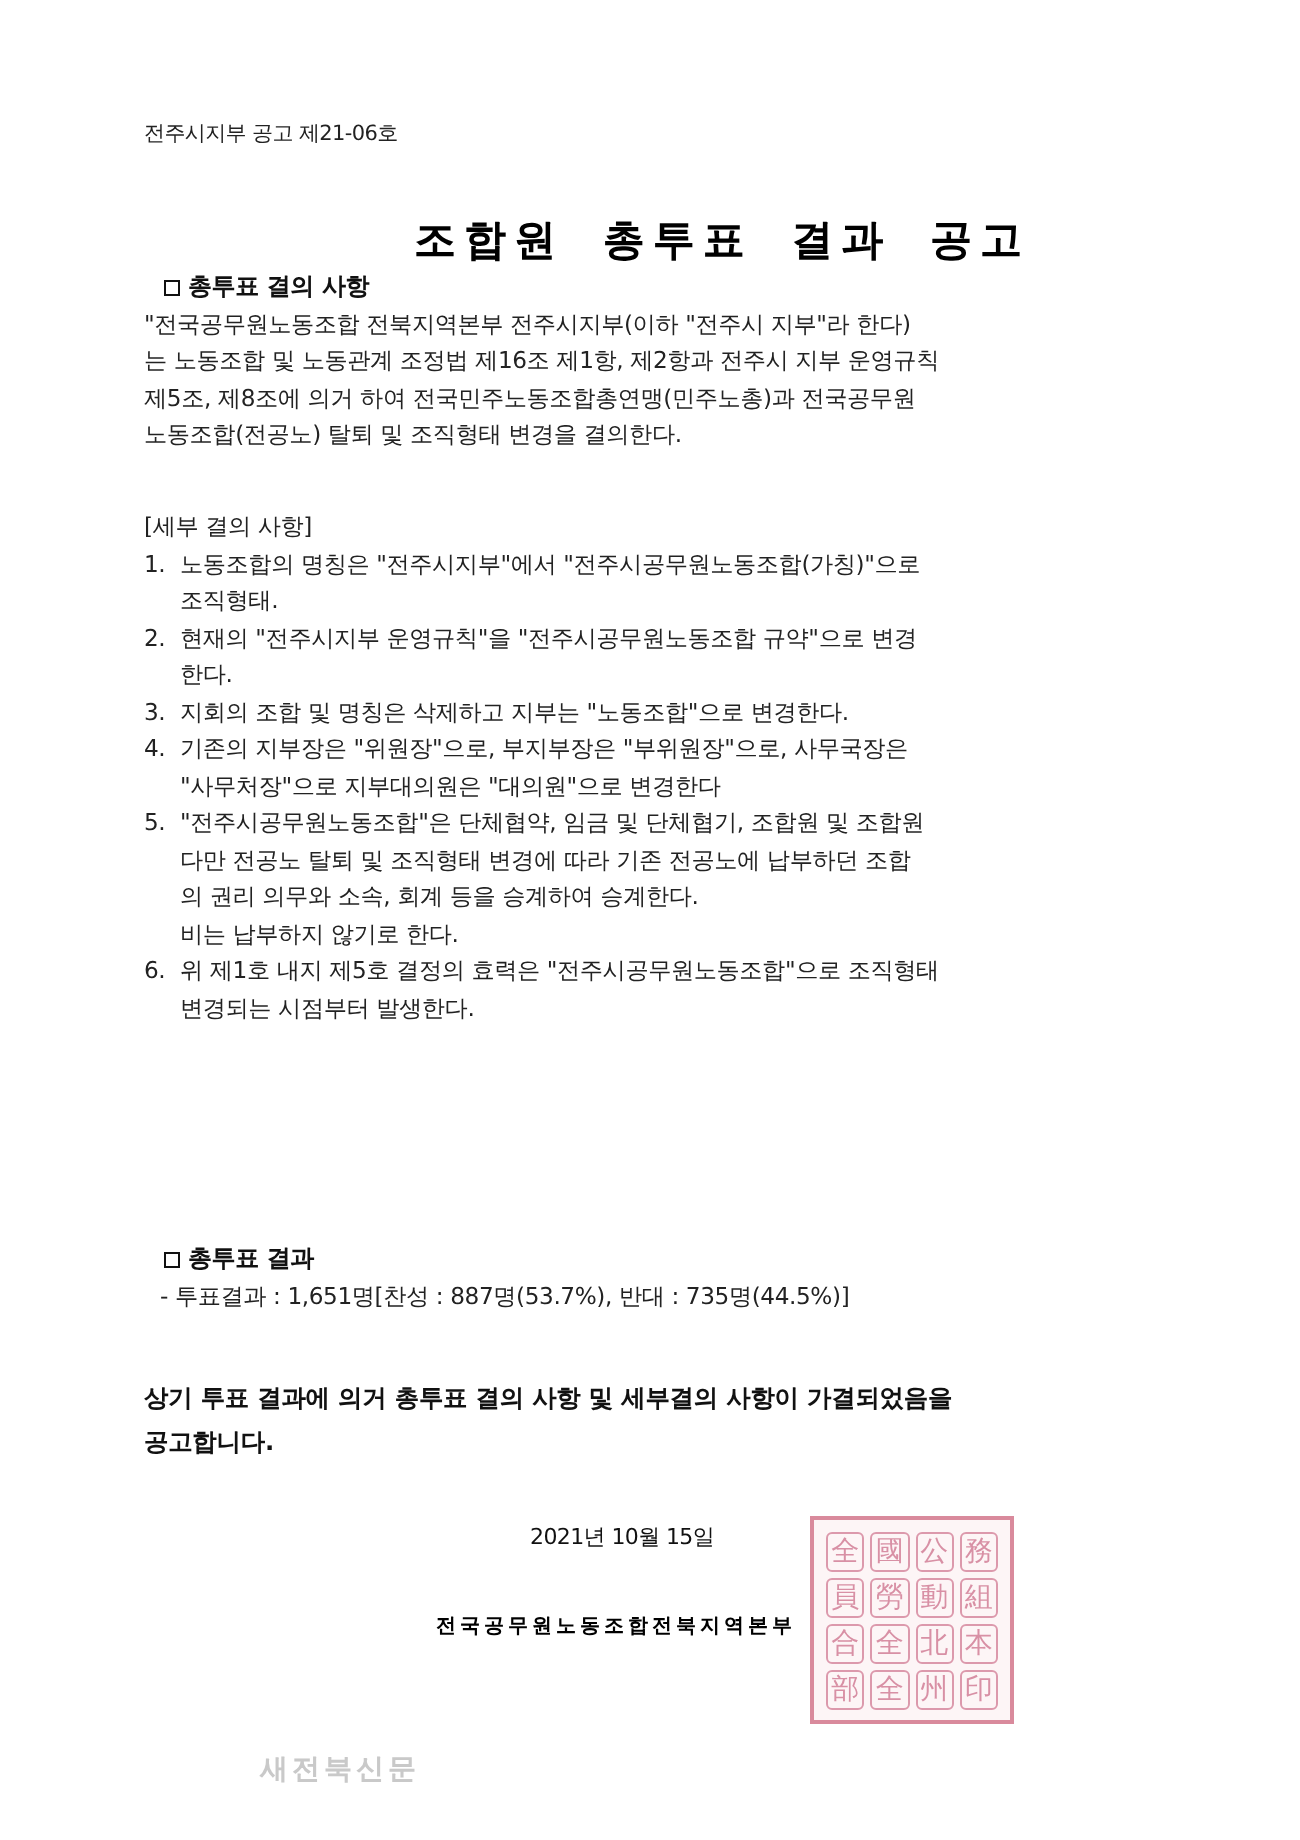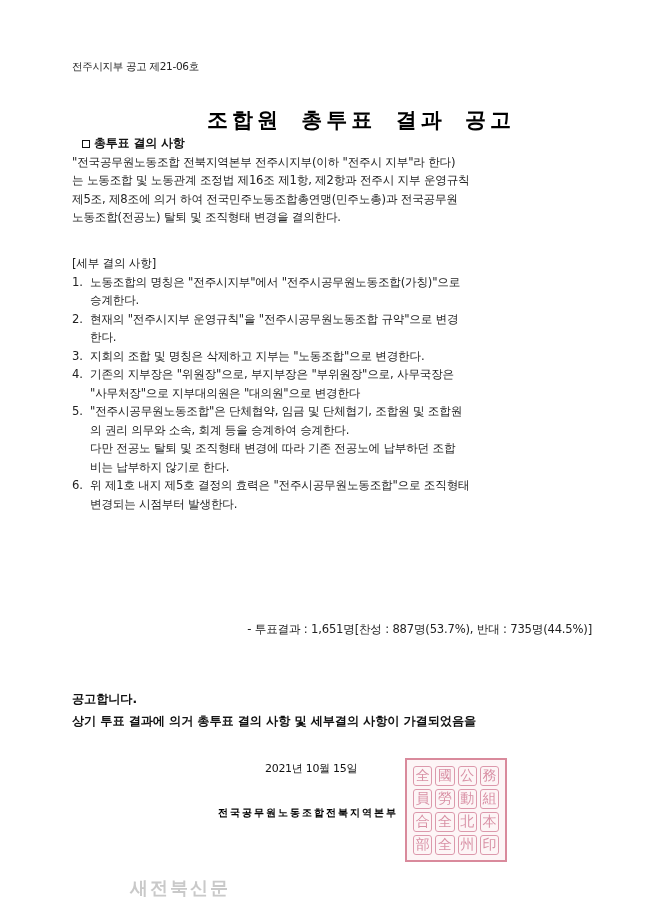--- a/index.html
+++ b/index.html
@@ -132,21 +132,21 @@
       font-size: 14px;
       color: #d27f97;
       display: flex;
       align-items: center;
       justify-content: center;
       opacity: 0.85;
     }
     .watermark {
       position: absolute;
       left: 130px; top: 876px;
-      font-size: 18px;
+      font-size: 14px;
       font-weight: bold;
       color: #c9c9c9;
       letter-spacing: 2px;
     }
   </style>
 </head>
 <body>
 
 <div class="page">
 
@@ -164,21 +164,21 @@
     <div class="para-line">노동조합(전공노) 탈퇴 및 조직형태 변경을 결의한다.</div>
   </div>
 
   <div class="block" style="top:254px;">
     <div>[세부 결의 사항]</div>
     <ul class="list">
       <li class="list-item">
         <span class="num">1.</span>
         <span class="txt">
           <div class="para-line">노동조합의 명칭은 "전주시지부"에서 "전주시공무원노동조합(가칭)"으로</div>
-          <div class="para-line">승계한다.</div>
+          <div class="para-line">조직형태.</div>
         </span>
       </li>
       <li class="list-item">
         <span class="num">2.</span>
         <span class="txt">
           <div class="para-line">현재의 "전주시지부 운영규칙"을 "전주시공무원노동조합 규약"으로 변경</div>
           <div class="para-line">한다.</div>
         </span>
       </li>
       <li class="list-item">
@@ -191,43 +191,46 @@
         <span class="num">4.</span>
         <span class="txt">
           <div class="para-line">기존의 지부장은 "위원장"으로, 부지부장은 "부위원장"으로, 사무국장은</div>
           <div class="para-line">"사무처장"으로 지부대의원은 "대의원"으로 변경한다</div>
         </span>
       </li>
       <li class="list-item">
         <span class="num">5.</span>
         <span class="txt">
           <div class="para-line">"전주시공무원노동조합"은 단체협약, 임금 및 단체협기, 조합원 및 조합원</div>
+          <div class="para-line">다만 전공노 탈퇴 및 조직형태 변경에 따라 기존 전공노에 납부하던 조합</div>
           <div class="para-line">의 권리 의무와 소속, 회계 등을 승계하여 승계한다.</div>
-          <div class="para-line">다만 전공노 탈퇴 및 조직형태 변경에 따라 기존 전공노에 납부하던 조합</div>
           <div class="para-line">비는 납부하지 않기로 한다.</div>
         </span>
       </li>
       <li class="list-item">
         <span class="num">6.</span>
         <span class="txt">
           <div class="para-line">위 제1호 내지 제5호 결정의 효력은 "전주시공무원노동조합"으로 조직형태</div>
           <div class="para-line">변경되는 시점부터 발생한다.</div>
         </span>
       </li>
     </ul>
   </div>
 
 
   <div class="block" style="top:620px;">
-    <div class="result-line" style="padding-left:8px;text-align:right;">- 투표결과 : 1,651명[찬성 : 887명(53.7%), 반대 : 735명(44.5%)]</div>
+    <div class="sec-header">
+      <span class="bullet"></span><span>총투표 결과</span>
+    </div>
+    <div class="result-line" style="padding-left:8px;">- 투표결과 : 1,651명[찬성 : 887명(53.7%), 반대 : 735명(44.5%)]</div>
   </div>
 
   <div class="closing">
+    <div class="para-line">상기 투표 결과에 의거 총투표 결의 사항 및 세부결의 사항이 가결되었음을</div>
     <div class="para-line">공고합니다.</div>
-    <div class="para-line">상기 투표 결과에 의거 총투표 결의 사항 및 세부결의 사항이 가결되었음을</div>
   </div>
 
   <div class="date-line">2021년 10월 15일</div>
 
   <div class="seal">
     <div class="seal-grid">
       <div class="seal-cell">全</div>
       <div class="seal-cell">國</div>
       <div class="seal-cell">公</div>
       <div class="seal-cell">務</div>

